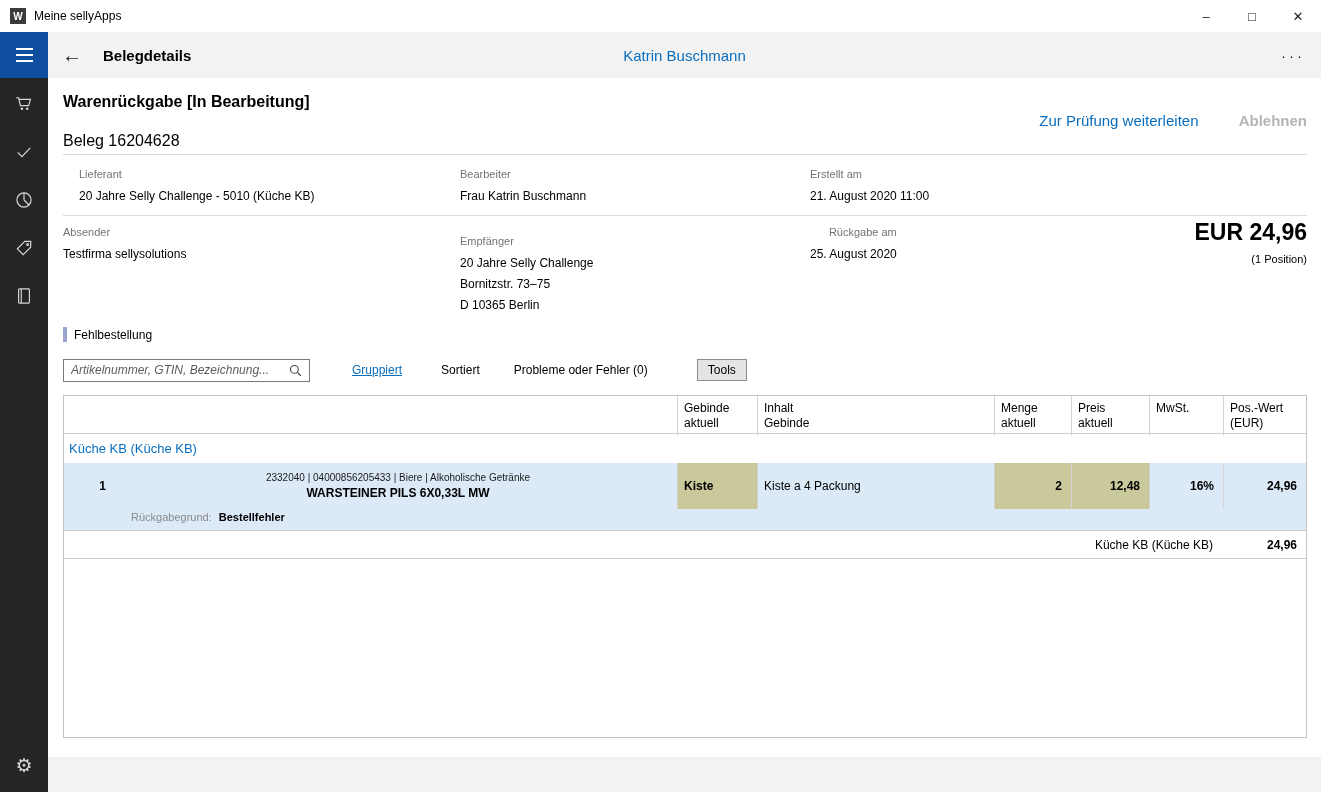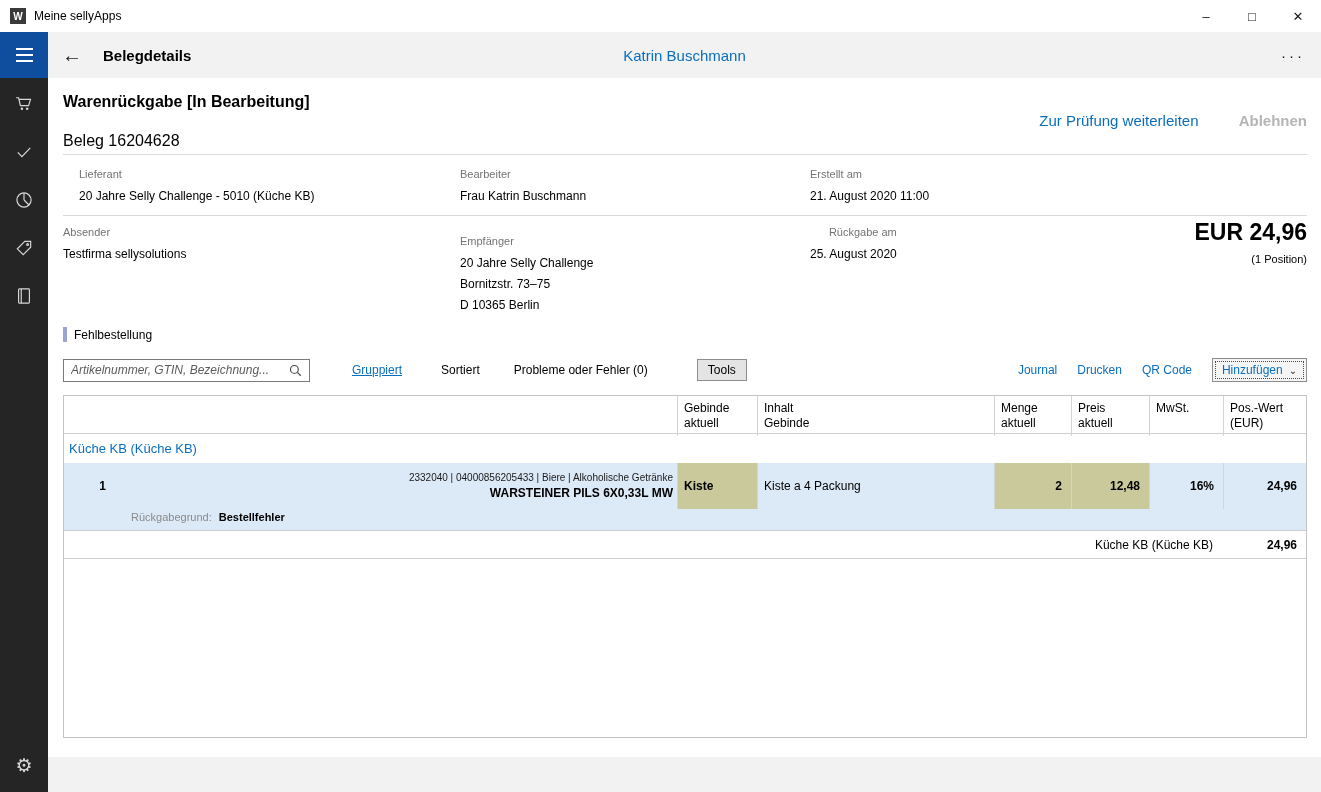--- a/index.html
+++ b/index.html
@@ -77,21 +77,21 @@
   
   .grid { margin: 13px 14px 0 15px; height: 343px; border: 1px solid #c3c3c3; display: flex; flex-direction: column; background: #fff; }
   .trow { display: grid; grid-template-columns: 55px 1fr 80px 237px 77px 78px 74px 83px; }
   .thead { height: 38px; border-bottom: 1px solid #cfcfcf; flex: none; }
   .th { font-size: 12px; padding: 5px 6px; white-space: pre-line; line-height: 15px; }
   .sep { border-left: 1px solid #d4d4d4; }
   .group-row { height: 29px; display: flex; align-items: center; padding-left: 5px; color: #0a6ebe; font-size: 13px; flex: none; }
   .item-row { background: #dce9f7; min-height: 37px; flex: none; cursor: pointer; }
   .td { display: flex; align-items: center; font-size: 12px; }
   .idx { justify-content: flex-end; padding-right: 13px; font-weight: bold; }
-  .desc-cell { flex-direction: column; align-items: flex-end; justify-content: center; padding: 9px 4px; gap: 3px; }
+  .desc-cell { flex-direction: column; align-items: center; justify-content: center; padding: 9px 4px; gap: 3px; }
   .meta { font-size: 10px; color: #1a1a1a; }
   .pname { font-size: 12px; font-weight: bold; }
   .khaki { background: #c9c99c; }
   .cell-left { padding-left: 6px; font-weight: bold; }
   .cell-plain { padding-left: 6px; }
   .num { justify-content: flex-end; padding-right: 9px; font-weight: bold; }
   .reason-row { background: #dce9f7; display: block; padding: 2px 0 7px 67px; font-size: 11px; border-bottom: 1px solid #cfcfcf; flex: none; }
   .rlabel { color: #8a8a8a; }
   .rvalue { font-weight: bold; margin-left: 4px; color: #000; }
   .subtotal-row { height: 28px; border-bottom: 1px solid #cfcfcf; flex: none; }
@@ -221,29 +221,20 @@
       <input placeholder="Artikelnummer, GTIN, Bezeichnung..." style="">
       <svg class="mag" width="15" height="15" viewBox="0 0 20 20">
         <circle cx="8.5" cy="8.5" r="5.2"></circle>
         <path d="M12.5 12.5l4.5 4.5"></path>
       </svg>
     </div>
     <span class="tlink grouped">Gruppiert</span>
     <span class="t-sortiert">Sortiert</span>
     <span class="t-probleme">Probleme oder Fehler (0)</span>
     <button class="tools-btn">Tools</button>
-    <div class="toolbar-right">
-      <span class="tlink">Journal</span>
-      <span class="tlink">Drucken</span>
-      <span class="tlink">QR Code</span>
-      <button class="add-btn">
-        <span>Hinzufügen</span>
-        <span class="chev">⌄</span>
-      </button>
-    </div>
   </div>
 
   <div class="grid">
     <div class="trow thead">
       <div class="th"></div>
       <div class="th"></div>
       <div class="th sep">Gebinde
 aktuell</div>
       <div class="th sep">Inhalt
 Gebinde</div>

